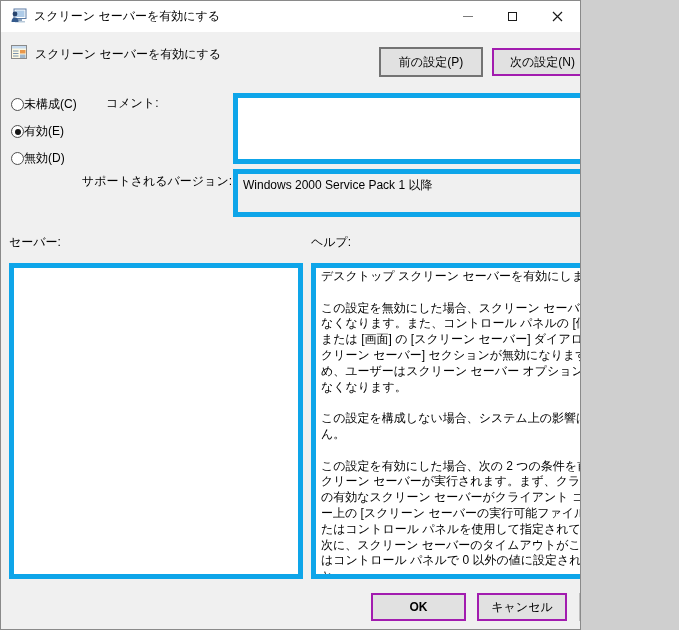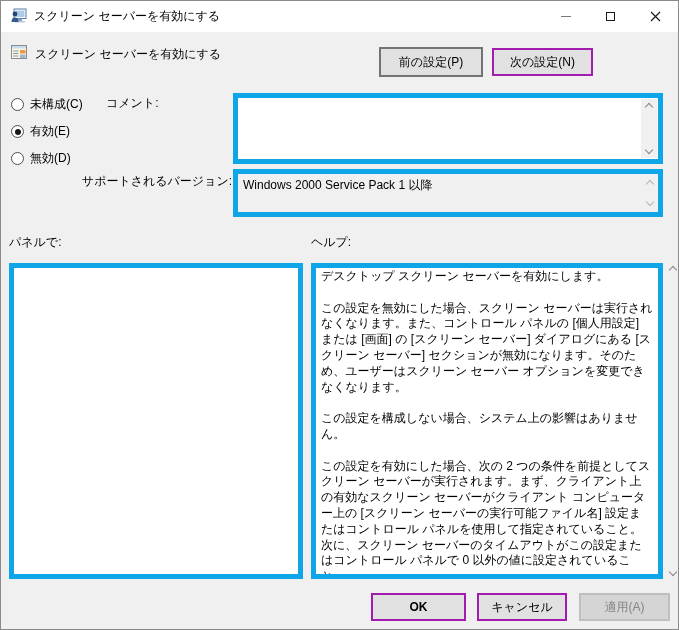--- a/index.html
+++ b/index.html
@@ -1,20 +1,20 @@
 <!DOCTYPE html>
 <html><head>
 <meta charset="utf-8">
 <style>
   * { margin:0; padding:0; box-sizing:border-box; }
   html,body { background:#cfcfcf; }
   body { font-family:"Liberation Sans","DejaVu Sans",sans-serif; font-size:12px; color:#000; }
 
   .window{
-    position:relative; width:679px; height:630px;
+    position:relative; width:581px; height:630px;
     background:#0c4a6e; border:1px solid #8a8a8a; overflow:hidden;
   }
 
   
   .titlebar{
     position:absolute; left:0; top:0; width:100%; height:31px;
     background:#ffffff; display:flex; align-items:center;
   }
   .titlebar .app-icon{ position:absolute; left:9px; top:7px; width:17px; height:17px; }
   .titlebar .title-text{ position:absolute; left:33px; top:0; line-height:31px; font-size:12px; white-space:nowrap; }
@@ -31,21 +31,21 @@
 
   .btn{
     display:flex; align-items:center; justify-content:center;
     background:#e1e1e1; border:2px solid #a21caf; font-size:12px;
     font-family:inherit; cursor:default; white-space:nowrap;
   }
   .btn-prev{ position:absolute; left:378px; top:15px; width:104px; height:30px; border:2px solid #737373; }
   .btn-next{ position:absolute; left:491px; top:16px; width:101px; height:28px; }
 
   
-  .radio-row{ position:absolute; left:10px; display:flex; align-items:center; gap:6px; }
+  .radio-row{ position:absolute; left:10px; display:flex; align-items:center; }
   .radio-row.r1{ top:64px; } .radio-row.r2{ top:91px; } .radio-row.r3{ top:118px; }
   .radio{ width:13px; height:13px; border:1px solid #4f4f4f; border-radius:50%; background:#fff;
           display:flex; align-items:center; justify-content:center; flex:0 0 13px; }
   .radio.checked::after{ content:""; width:6px; height:6px; border-radius:50%; background:#161616; }
   .radio-label{ white-space:nowrap; }
 
   
   .lbl{ position:absolute; white-space:nowrap; }
   .lbl-comment{ left:105px; top:63px; }
   .lbl-supported{ left:6px; top:141px; width:225px; text-align:right; }
@@ -154,21 +154,21 @@
     <div class="box supported-box">
       <span class="supported-text">Windows 2000 Service Pack 1 以降</span>
       <span class="chev-wrap-up">
           <span class="chev chev-up light"></span>
         </span>
       <span class="chev-wrap-down">
           <span class="chev chev-down light"></span>
         </span>
     </div>
 
-    <span class="lbl lbl-options">パネルで:</span>
+    <span class="lbl lbl-options">セーバー:</span>
     <span class="lbl lbl-help">ヘルプ:</span>
 
     <div class="box options-box"></div>
 
     <div class="box help-box">デスクトップ スクリーン セーバーを有効にします。
 
 この設定を無効にした場合、スクリーン セーバーは実行されなくなります。また、コントロール パネルの [個人用設定] または [画面] の [スクリーン セーバー] ダイアログにある [スクリーン セーバー] セクションが無効になります。そのため、ユーザーはスクリーン セーバー オプションを変更できなくなります。
 
 この設定を構成しない場合、システム上の影響はありません。
 

